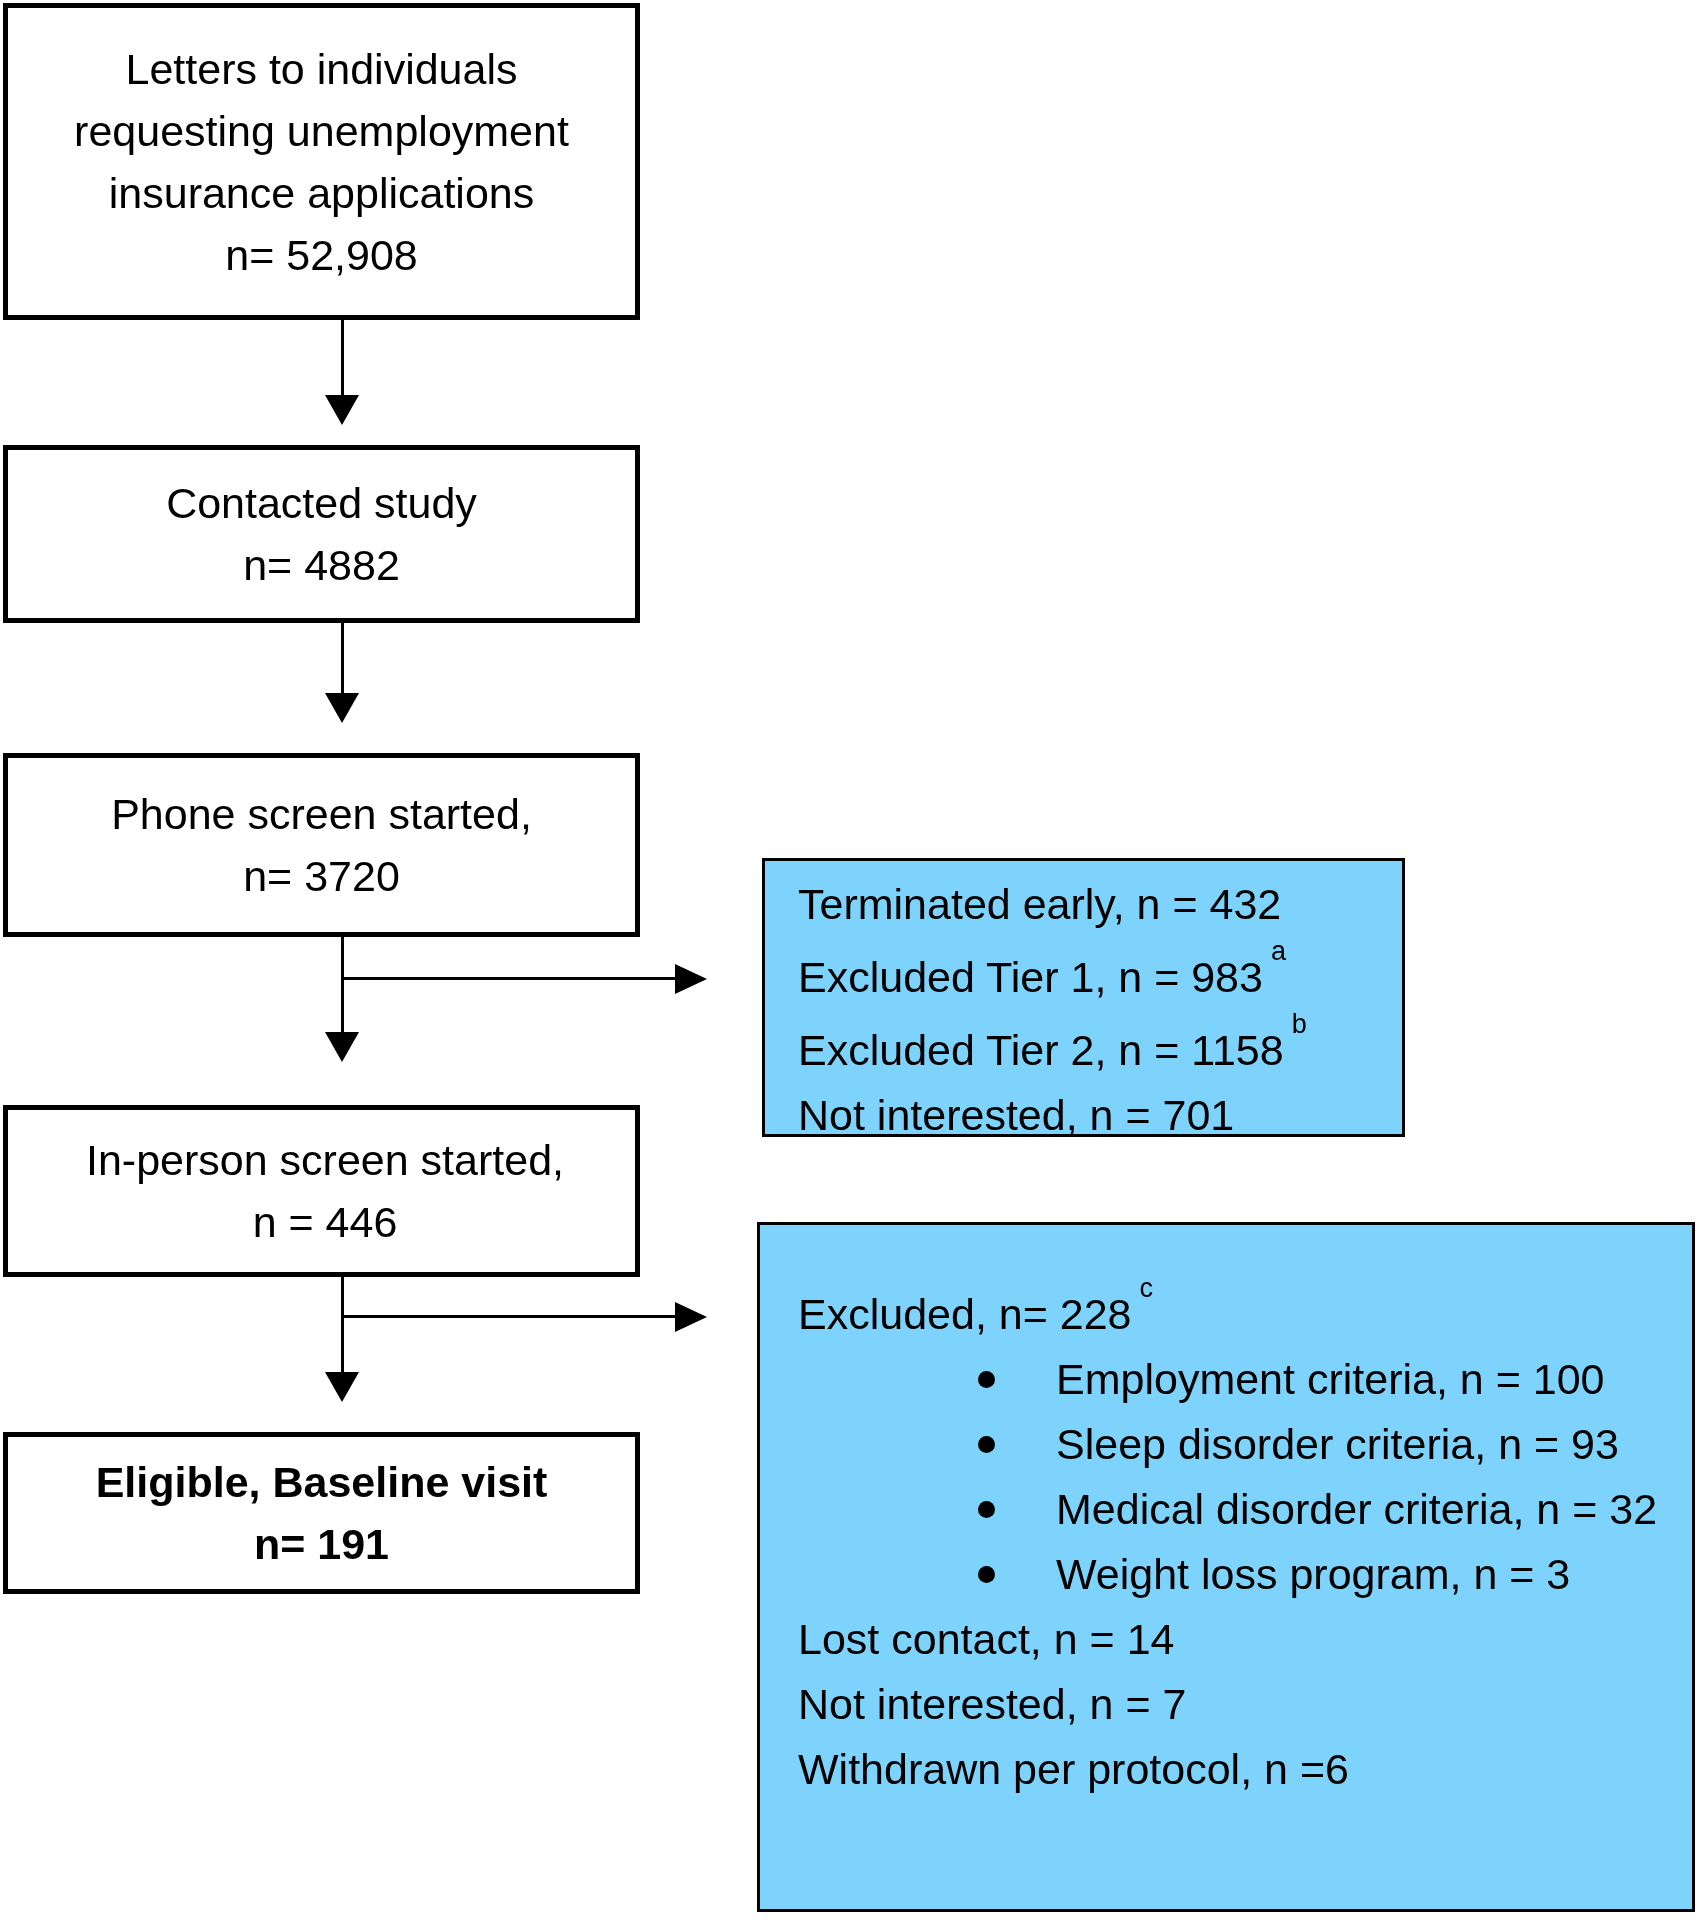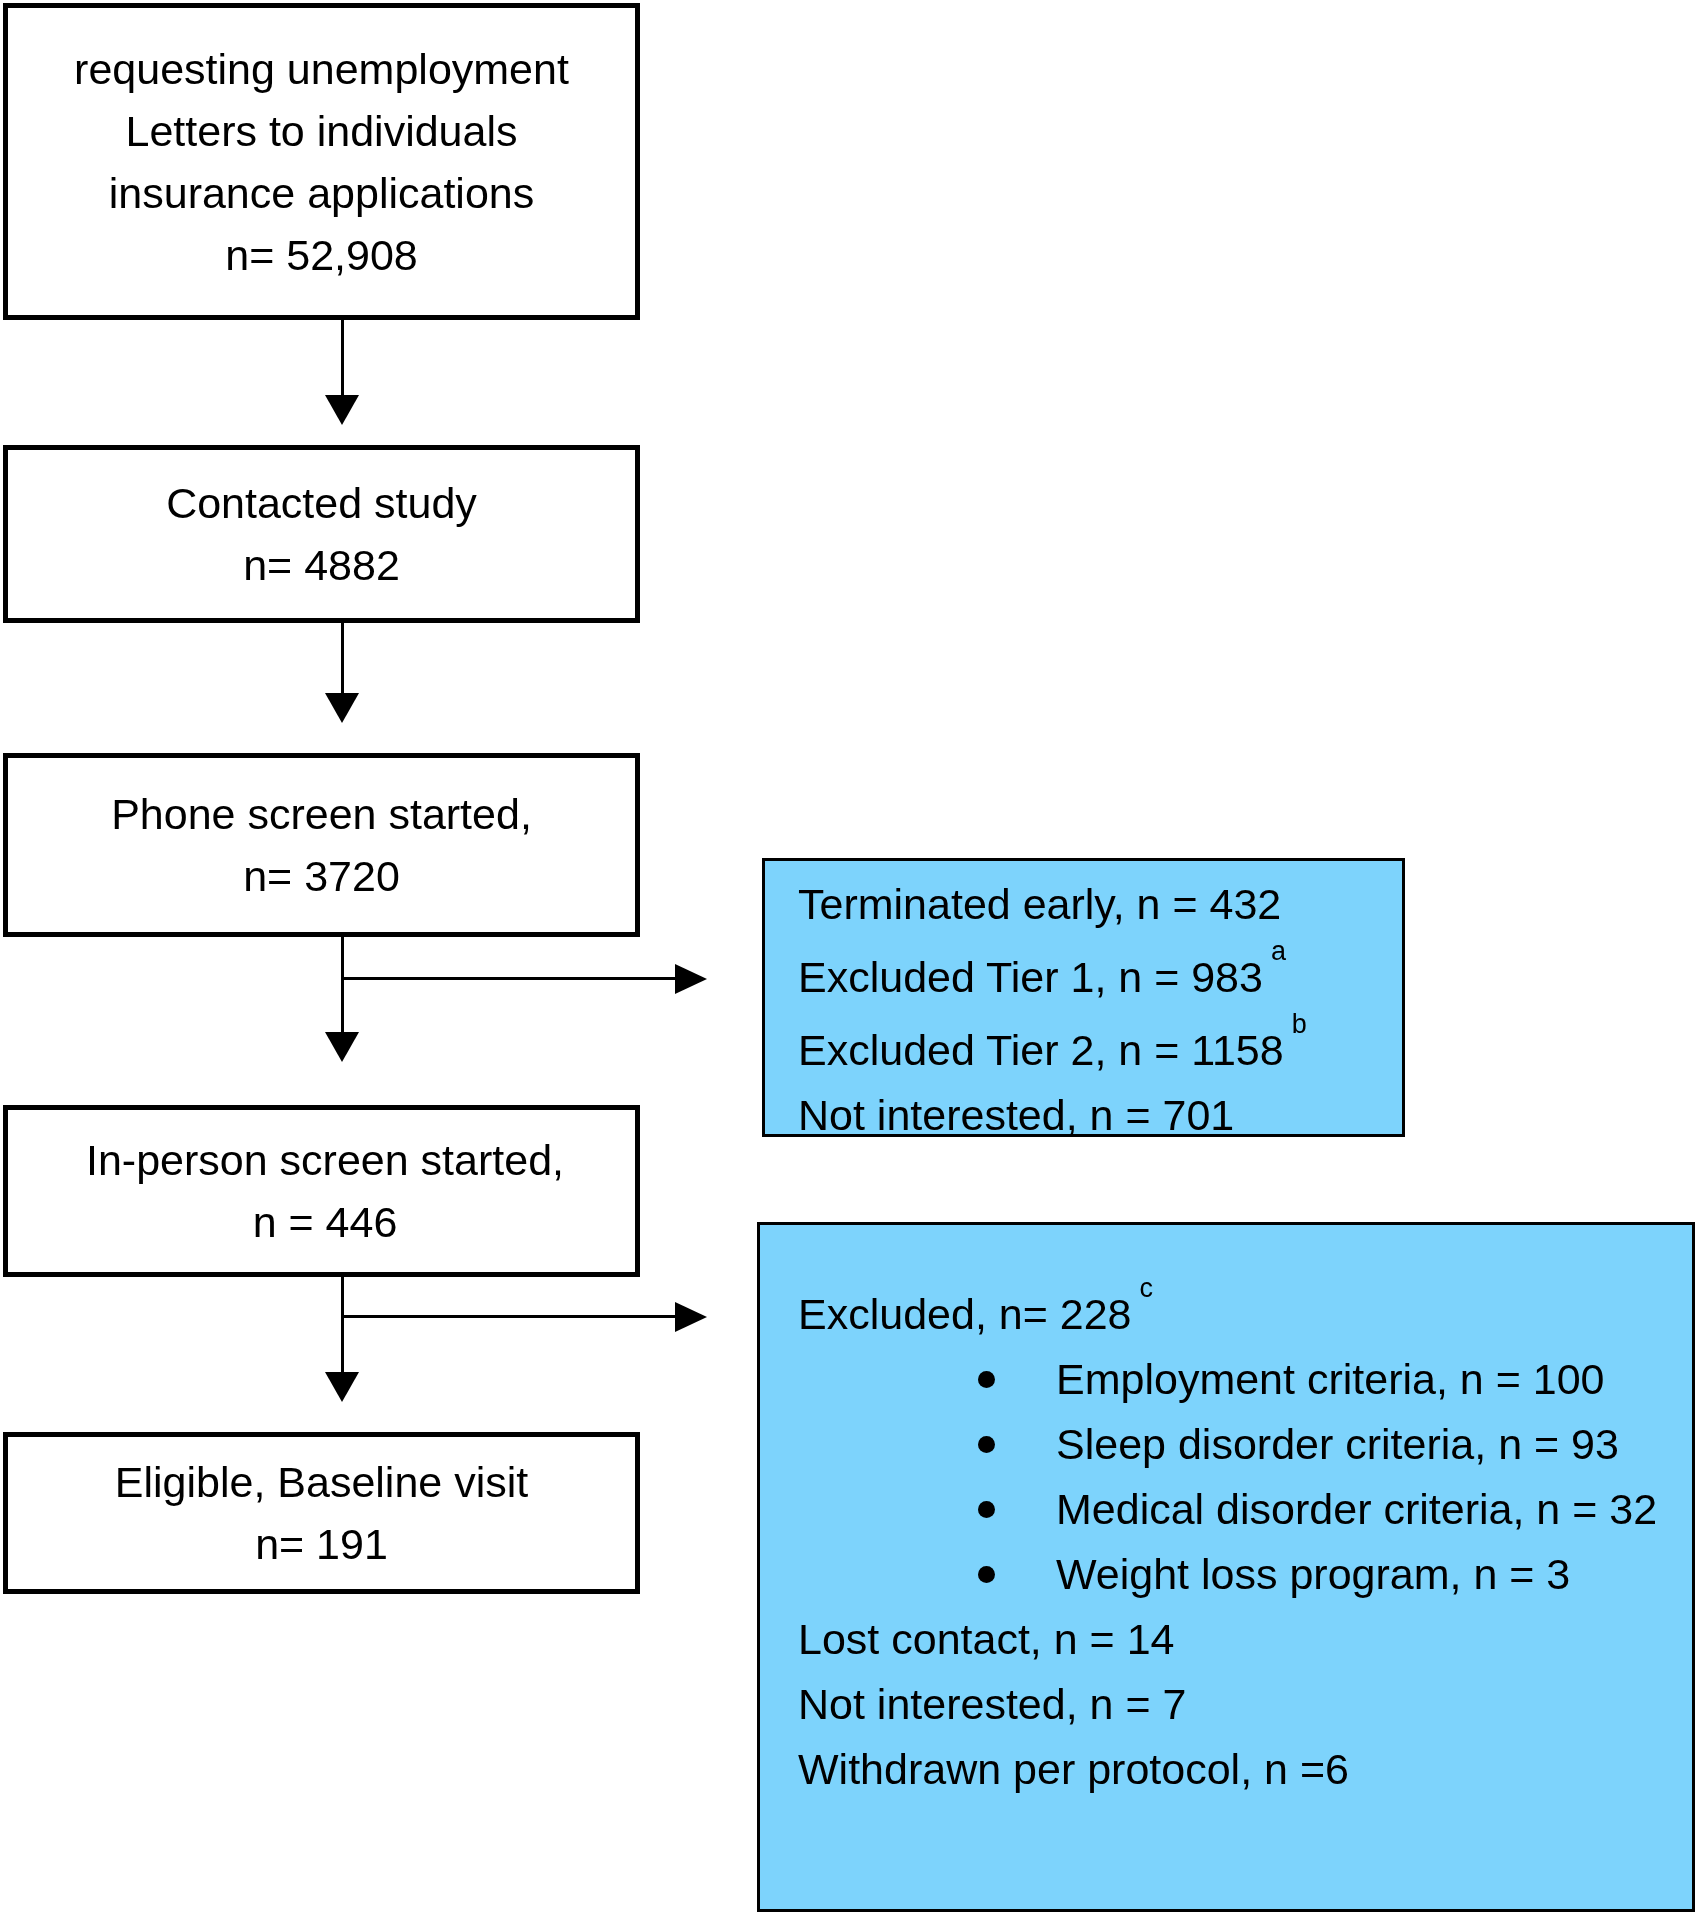--- a/index.html
+++ b/index.html
@@ -11,21 +11,21 @@
   .fbox{
     position:absolute;left:3px;width:637px;box-sizing:border-box;
     border:5px solid #000;background:#fff;
     display:flex;flex-direction:column;justify-content:center;align-items:center;
     text-align:center;font-size:43px;line-height:62px;
   }
   #box-letters  {top:3px;   height:317px;}
   #box-contacted{top:445px; height:178px;}
   #box-phone    {top:753px; height:184px;}
   #box-inperson {top:1105px;height:172px;padding-left:7px;}
-  #box-eligible {top:1432px;height:162px;}
+  #box-eligible {top:1432px;height:162px;font-weight:bold;}
 
   
   .sbox{
     position:absolute;box-sizing:border-box;border:3px solid #000;background:#7dd3fc;
     font-size:43px;text-align:left;
   }
   #sbox-phone   {left:762px;top:858px; width:643px;height:279px;padding:11px 10px 0 33px;line-height:64px;}
   #sbox-inperson{left:757px;top:1222px;width:938px;height:690px;padding:48px 10px 0 38px;line-height:65px;}
 
   .sline{white-space:nowrap;}
@@ -47,22 +47,22 @@
     border-top:15px solid transparent;border-bottom:15px solid transparent;
     border-left:32px solid #000;
   }
 </style>
 </head>
 <body>
 
 <div class="stage">
 
   <div class="fbox" id="box-letters">
+    <div>Letters to individuals</div>
     <div>requesting unemployment</div>
-    <div>Letters to individuals</div>
     <div>insurance applications</div>
     <div>n= 52,908</div>
   </div>
 
   <div class="fbox" id="box-contacted">
     <div>Contacted study</div>
     <div>n= 4882</div>
   </div>
 
   <div class="fbox" id="box-phone">

